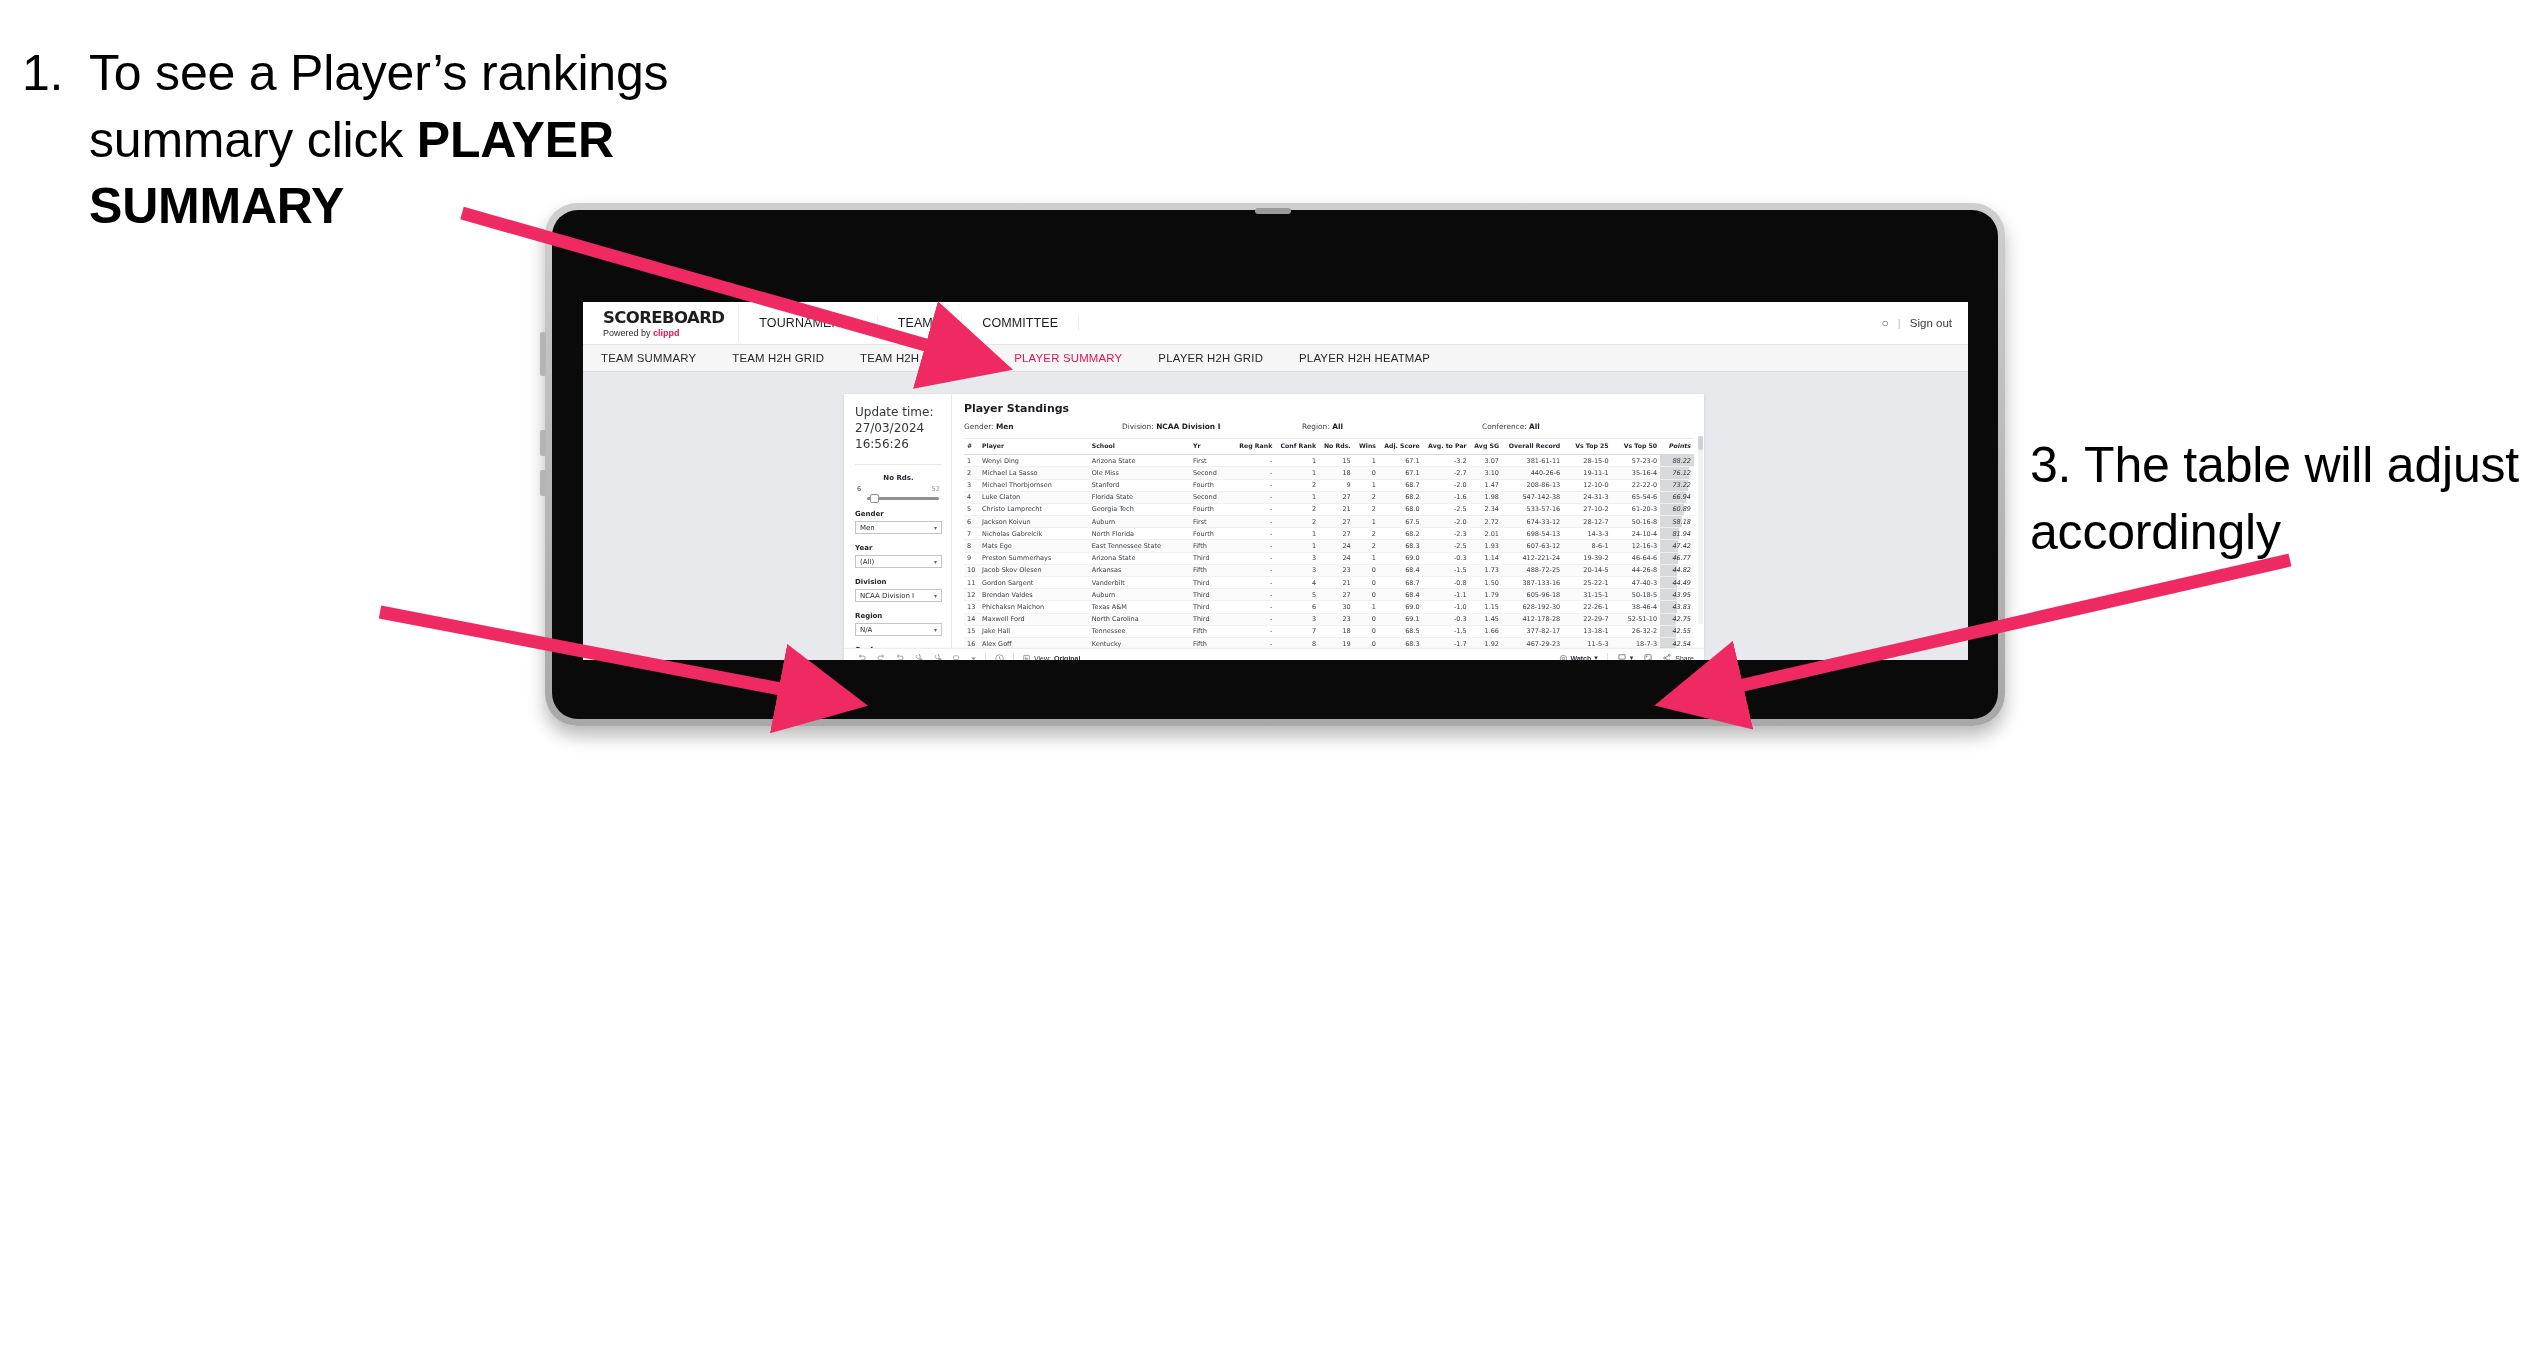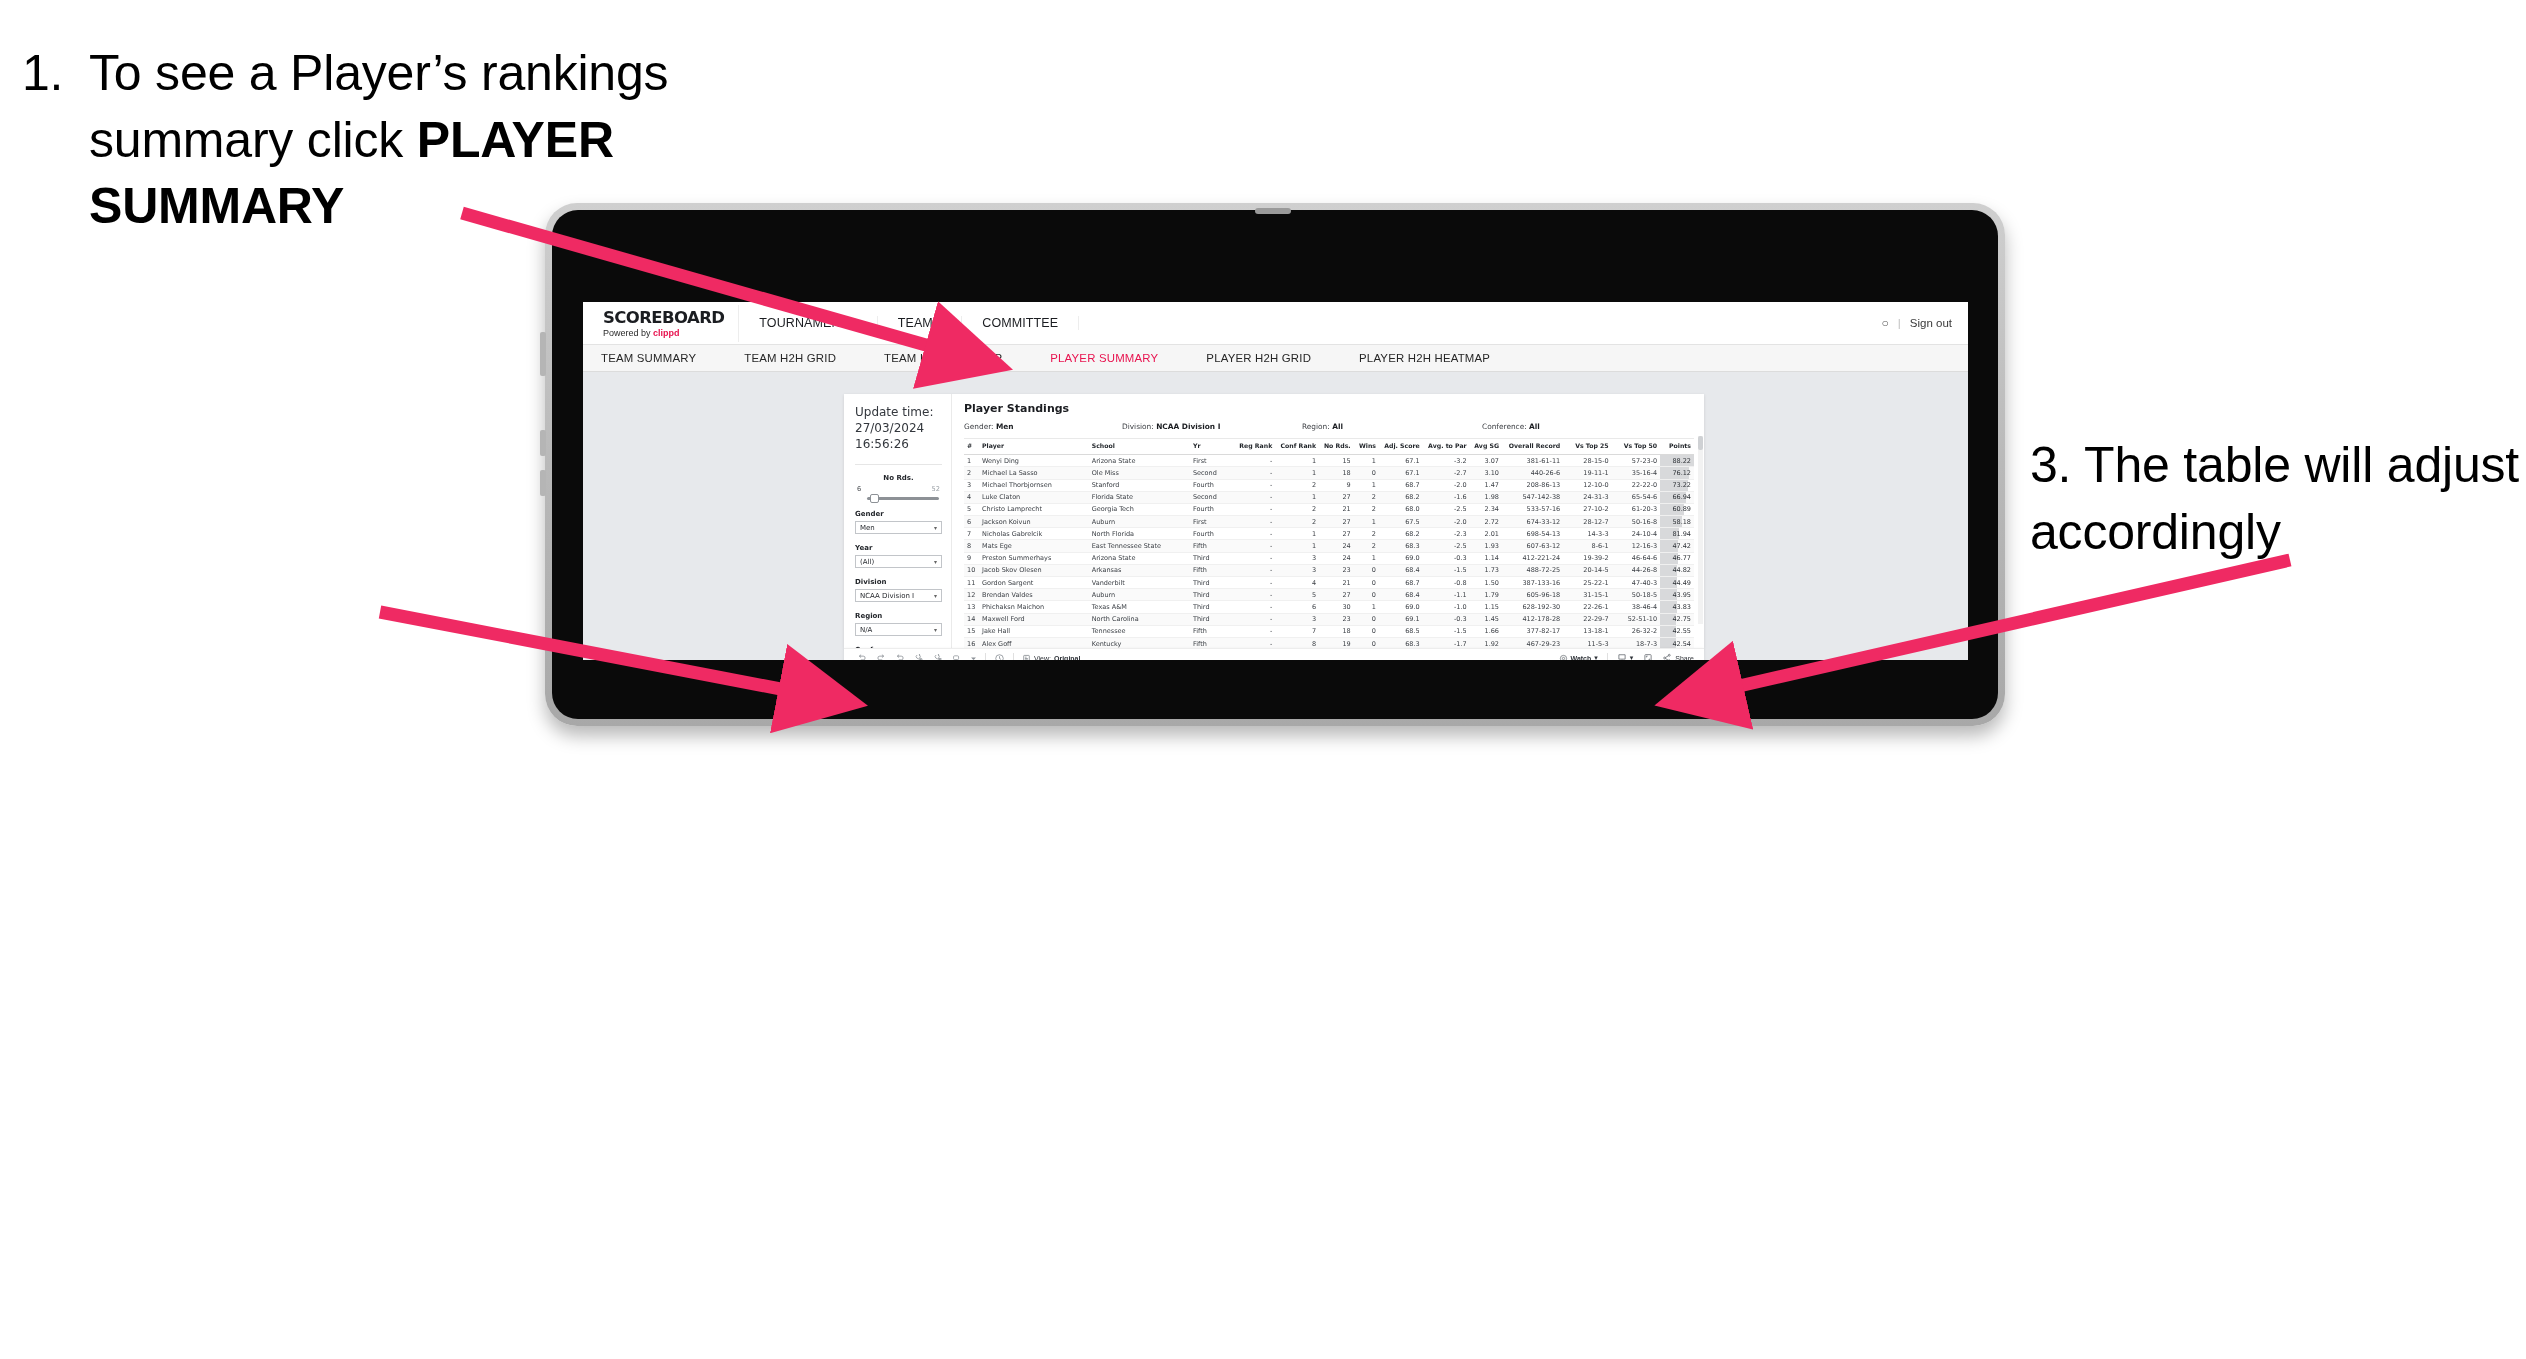--- a/index.html
+++ b/index.html
@@ -120,21 +120,21 @@
   .topbar-right .dividerpipe { color: #bdbdbd; }
   .userglyph { font-size: 12px; color:#555; }
 
   
   .subnav {
     height: 27px;
     background: #f6f6f6;
     border-bottom: 1px solid #dcdcdc;
     display: flex; align-items: center;
     padding-left: 18px;
-    gap: 16px;
+    gap: 4px;
   }
   .subnav-item {
     font-size: 11.4px;
     color: #262626;
     letter-spacing: 0.2px;
     padding: 0 18px 0 0;
     margin-right: 14px;
     white-space: nowrap;
     cursor: pointer;
   }
@@ -228,21 +228,21 @@
   table.standings td.l { text-align: left; }
   table.standings tbody tr:nth-child(even) { background: #fafafa; }
   .c-rank { width: 14px; }
   .c-player { width: 104px; }
   .c-school { width: 96px; }
   .c-yr { width: 42px; }
   .c-n { width: 24px; }
   .c-sc { width: 26px; }
   .c-rec { width: 58px; }
   .c-vs { width: 46px; }
-  .c-pts { width: 32px; }
+  .c-pts { width: 32px; font-style: italic; }
   td.pts { position: relative; padding-right: 5px; color:#2e3237; }
   td.pts .bar {
     position: absolute; left: 0; top: 0; bottom: 0;
     background: #d8d9db;
   }
   td.pts .v { position: relative; }
 
   .scrollbar {
     position: absolute; right: 1px; top: 42px; width: 5px; bottom: 24px;
     background: #f2f2f2;

